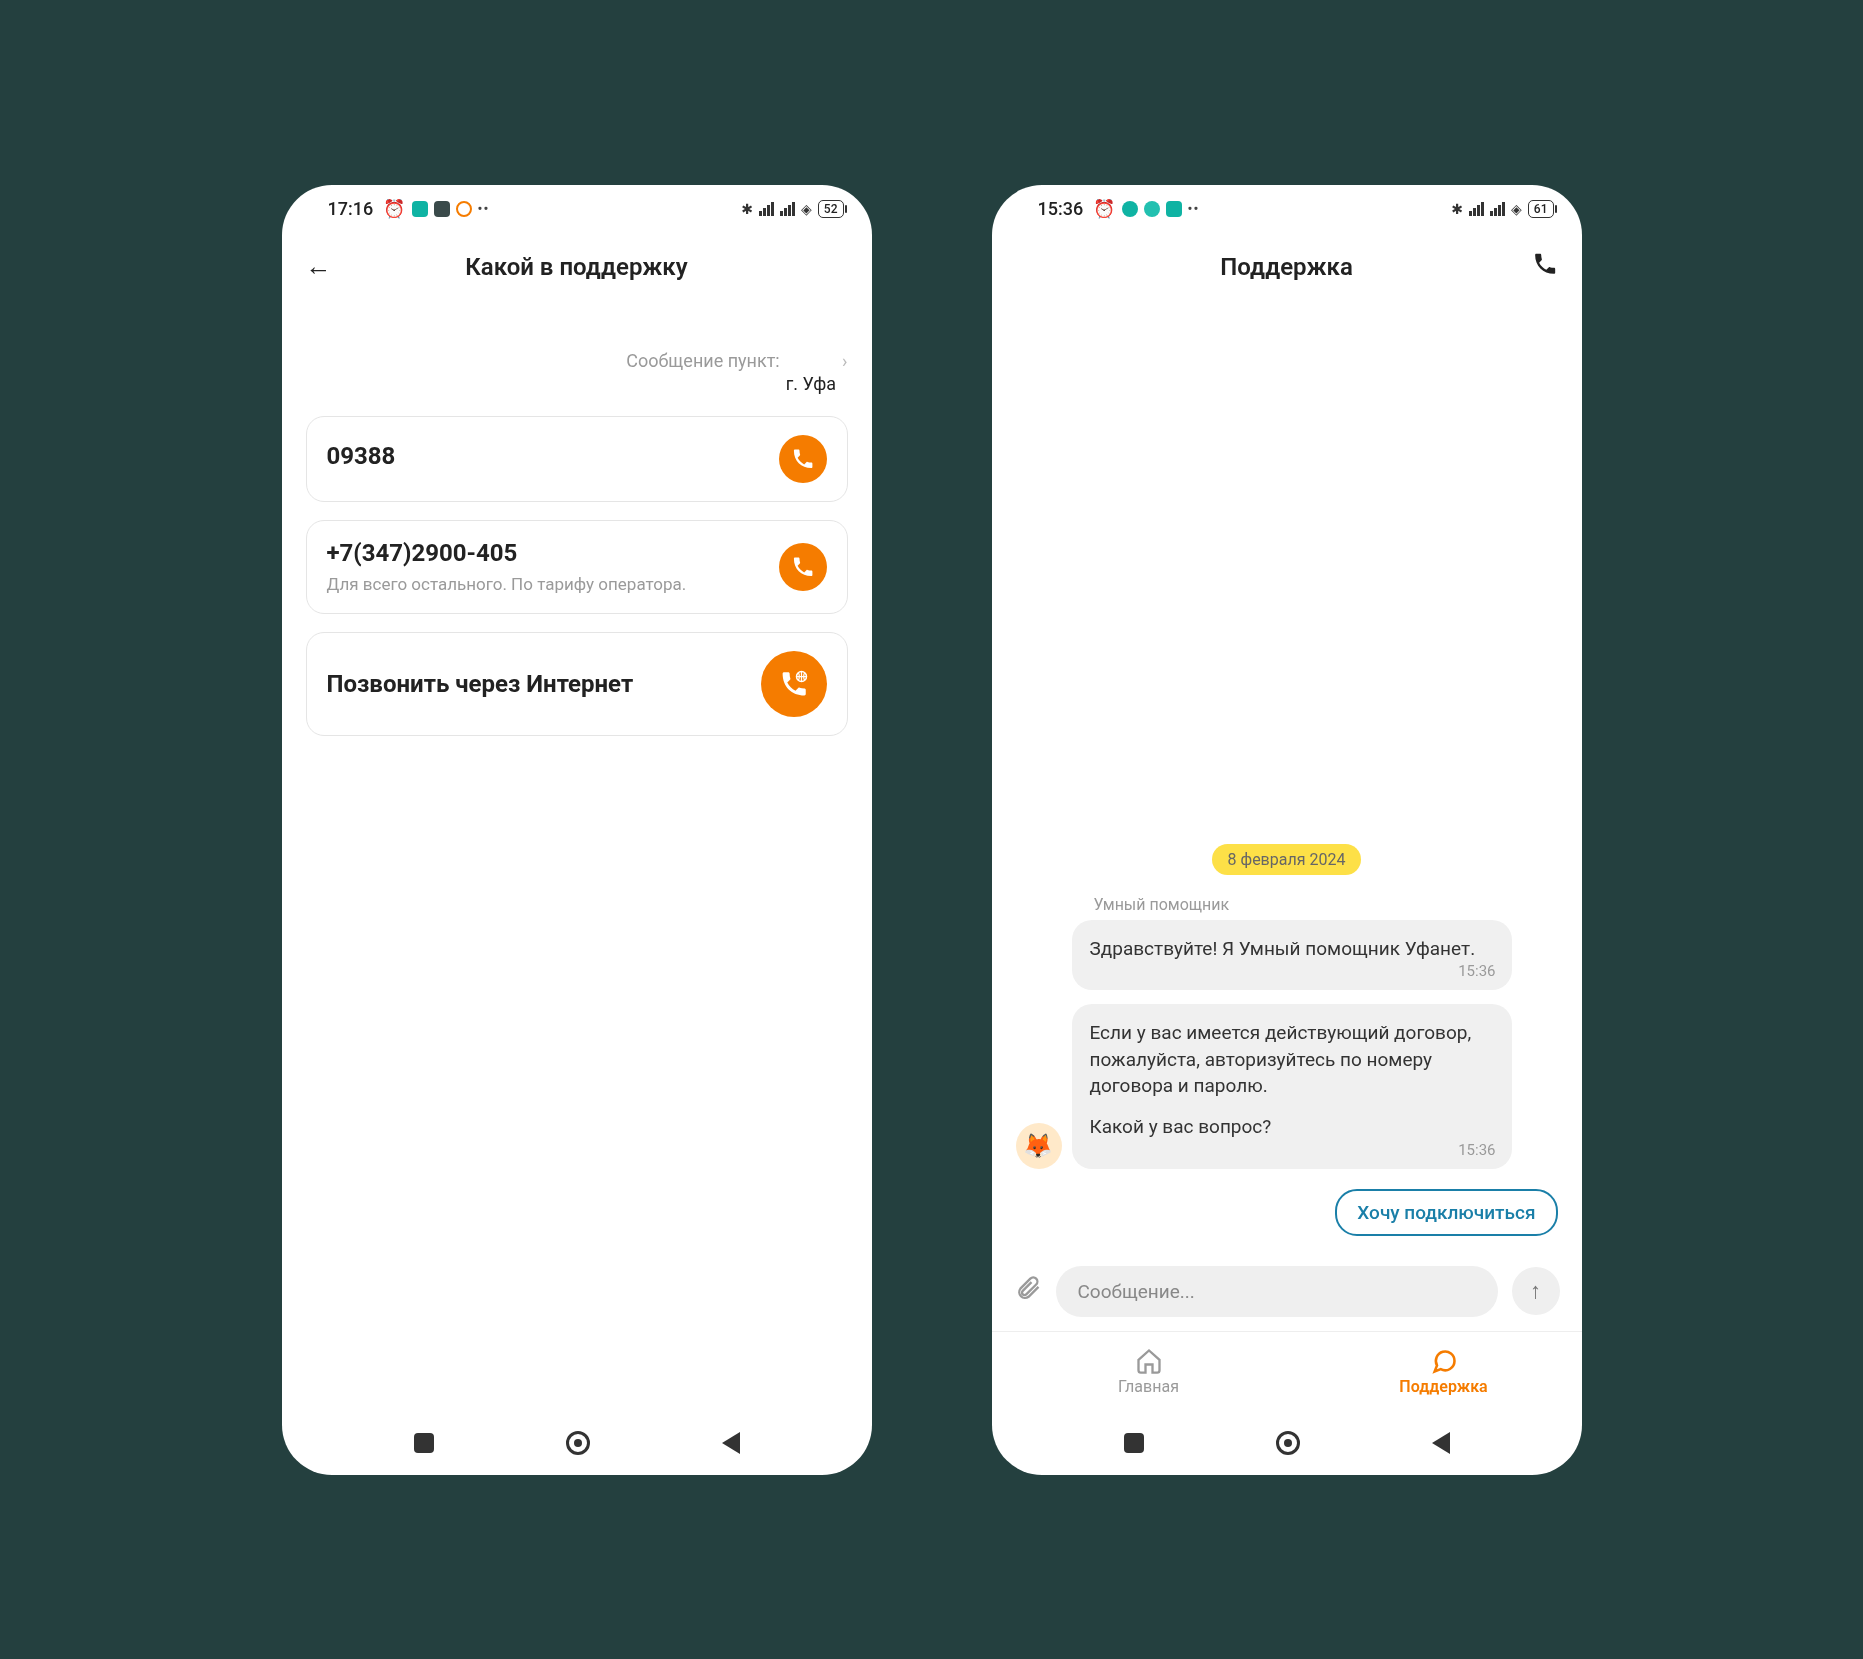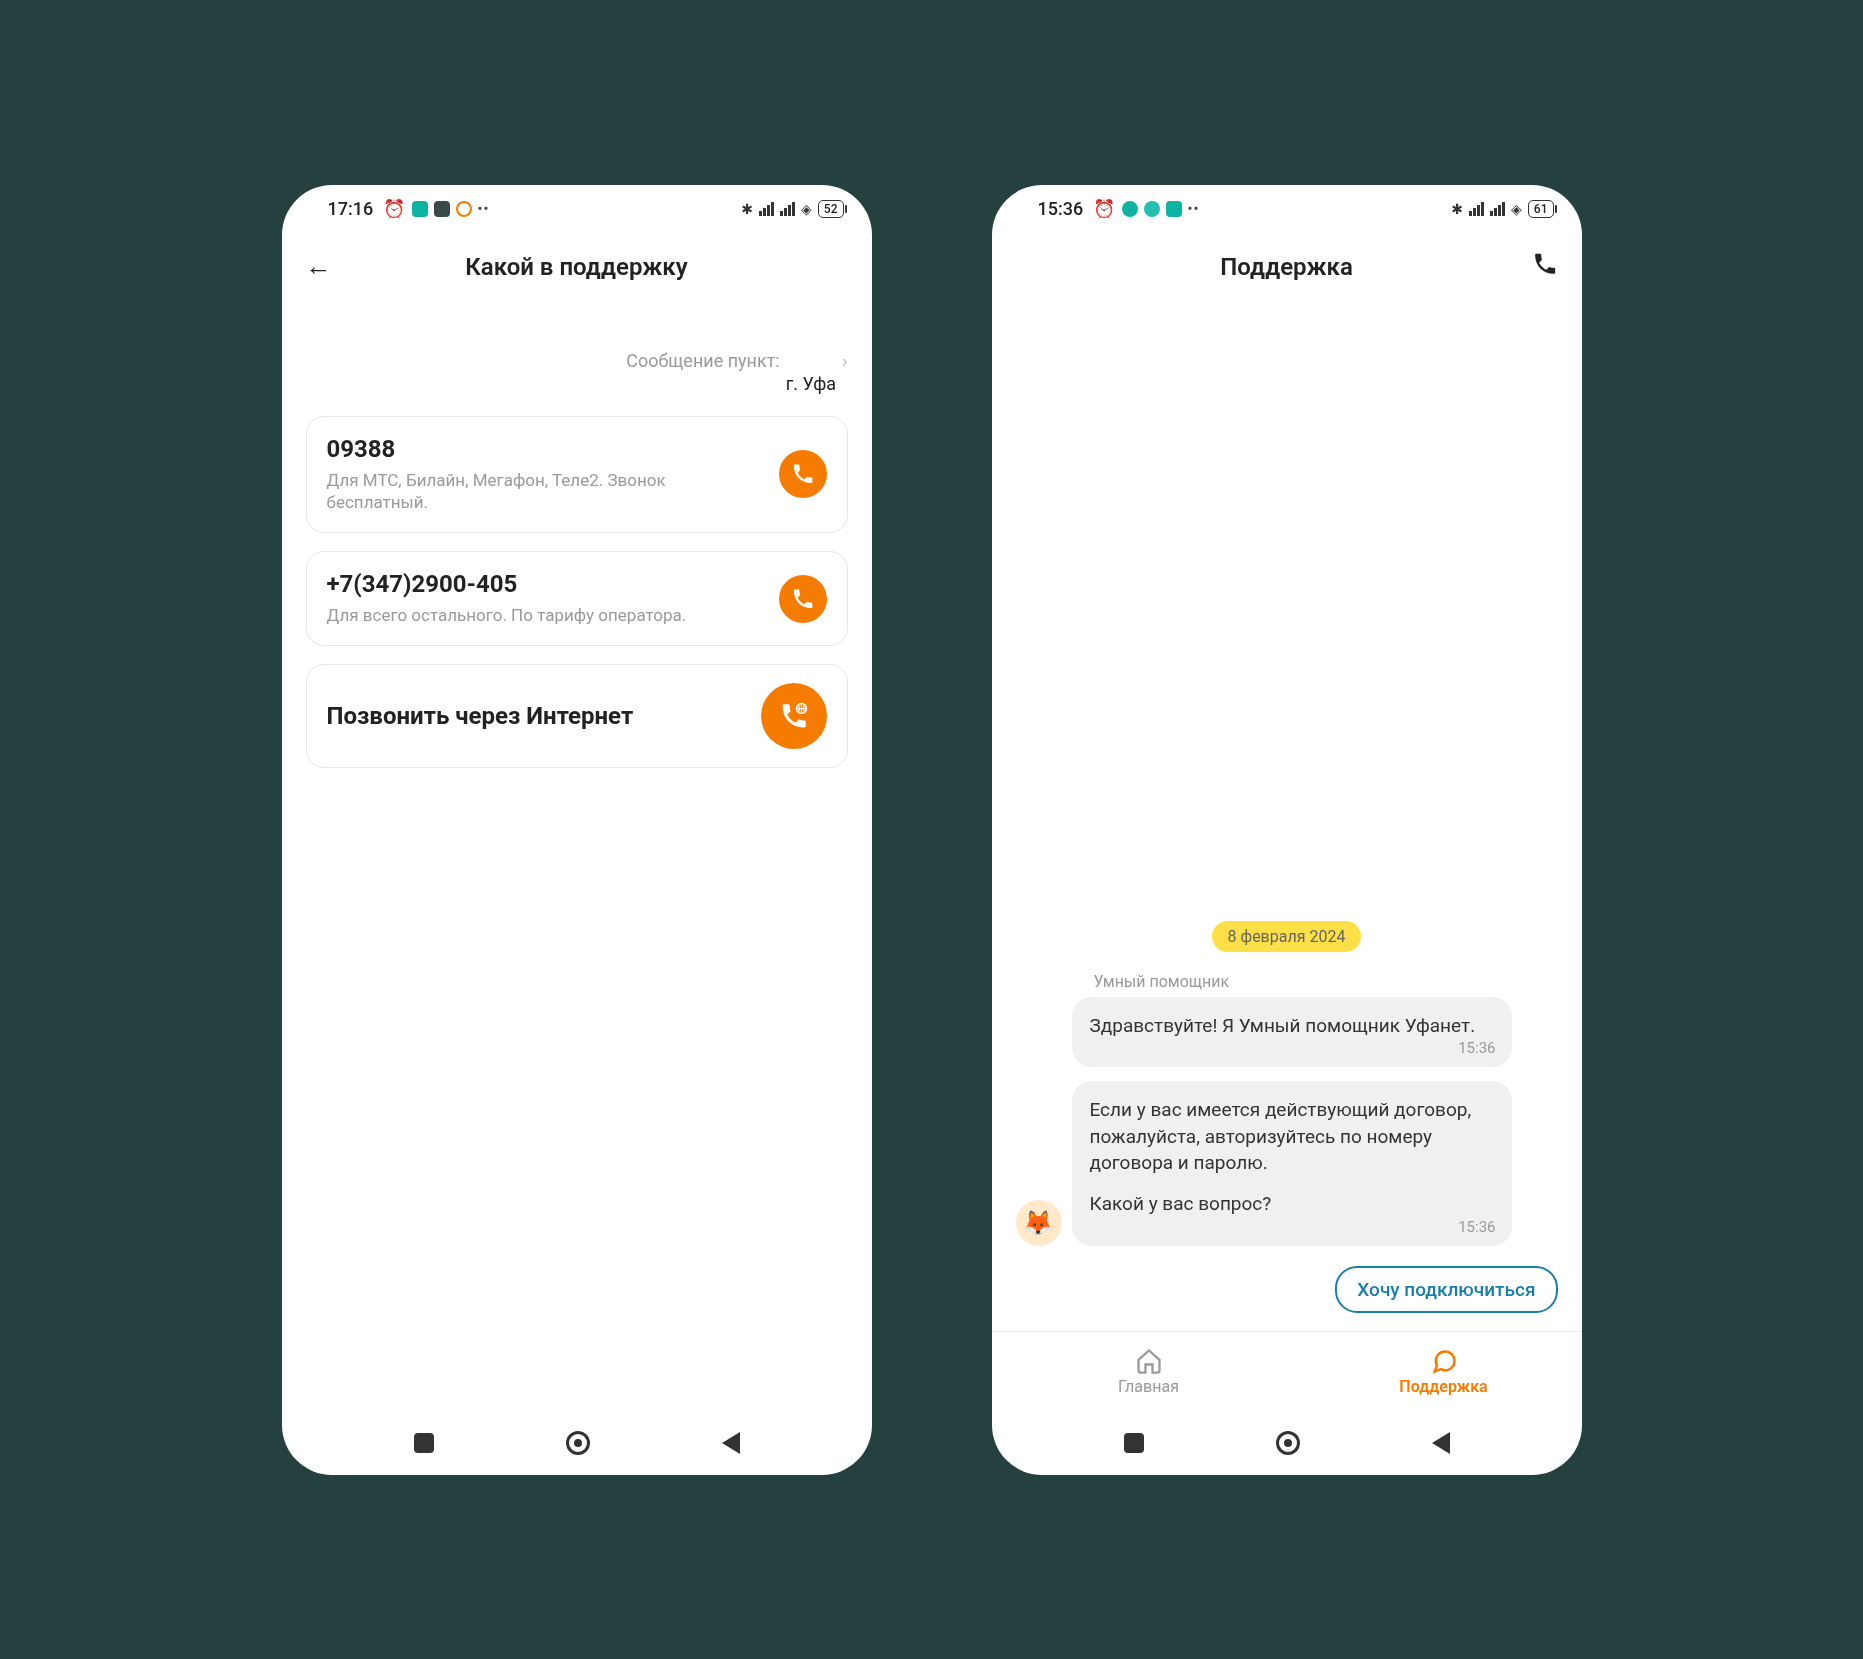--- a/index.html
+++ b/index.html
@@ -237,21 +237,20 @@
   <div class="left-content">
     <div class="locality-row">
       <span class="locality-label">Сообщение пункт:</span>
       <span class="locality-value">г. Уфа</span>
       <span class="chev">›</span>
     </div>
 
     <div class="call-card">
       <div class="txt">
         <div class="call-num">09388</div>
-        <div class="call-desc">Для МТС, Билайн, Мегафон, Теле2. Звонок бесплатный.</div>
       </div>
       <div class="dial-btn">
         <svg viewBox="0 0 24 24">
             <path d="M6.6 10.8c1.4 2.8 3.8 5.1 6.6 6.6l2.2-2.2c.3-.3.7-.4 1.1-.3 1.2.4 2.5.6 3.8.6.6 0 1.1.5 1.1 1.1V20c0 .6-.5 1.1-1.1 1.1C10.1 21.1 2.9 13.9 2.9 3.7 2.9 3.1 3.4 2.6 4 2.6h3.4c.6 0 1.1.5 1.1 1.1 0 1.3.2 2.6.6 3.8.1.4 0 .8-.3 1.1L6.6 10.8z"></path>
           </svg>
       </div>
     </div>
 
     <div class="call-card">
       <div class="txt">
@@ -346,20 +345,31 @@
           <p>Какой у вас вопрос?</p>
           <span class="mtime">15:36</span>
         </div>
       </div>
 
       <div class="chip-row">
         <div class="chip">Хочу подключиться</div>
       </div>
     </div>
 
+    <div class="input-bar">
+      <span class="attach">
+        <svg width="28" height="28" viewBox="0 0 24 24">
+            <path fill="none" stroke="#9a9a9a" stroke-width="2" d="M21 11l-8.5 8.5a5 5 0 01-7-7L14 4a3.5 3.5 0 015 5l-8.5 8.5a2 2 0 01-3-3L15 7"></path>
+          </svg>
+      </span>
+      <div class="msg-input">Сообщение...</div>
+      <div class="send-btn">
+        <span>↑</span>
+      </div>
+    </div>
 
     <div class="bottom-nav">
       <div class="nav-item inactive">
         <svg viewBox="0 0 24 24" stroke-width="2">
             <path d="M3 11l9-8 9 8v9a2 2 0 01-2 2h-4v-7h-6v7H5a2 2 0 01-2-2z"></path>
           </svg>
         <span>Главная</span>
       </div>
       <div class="nav-item active">
         <svg viewBox="0 0 24 24" stroke-width="2.2">

